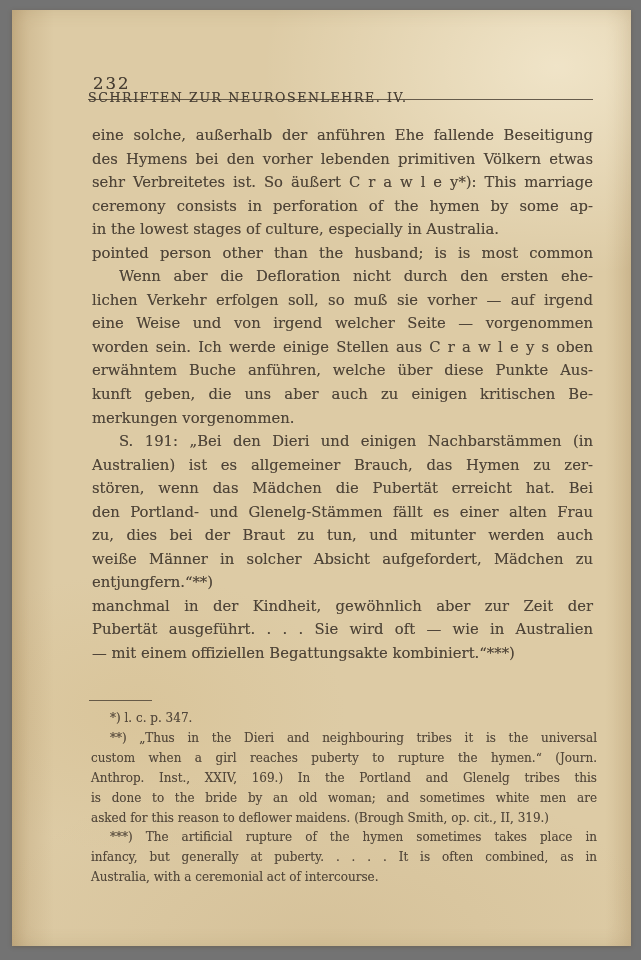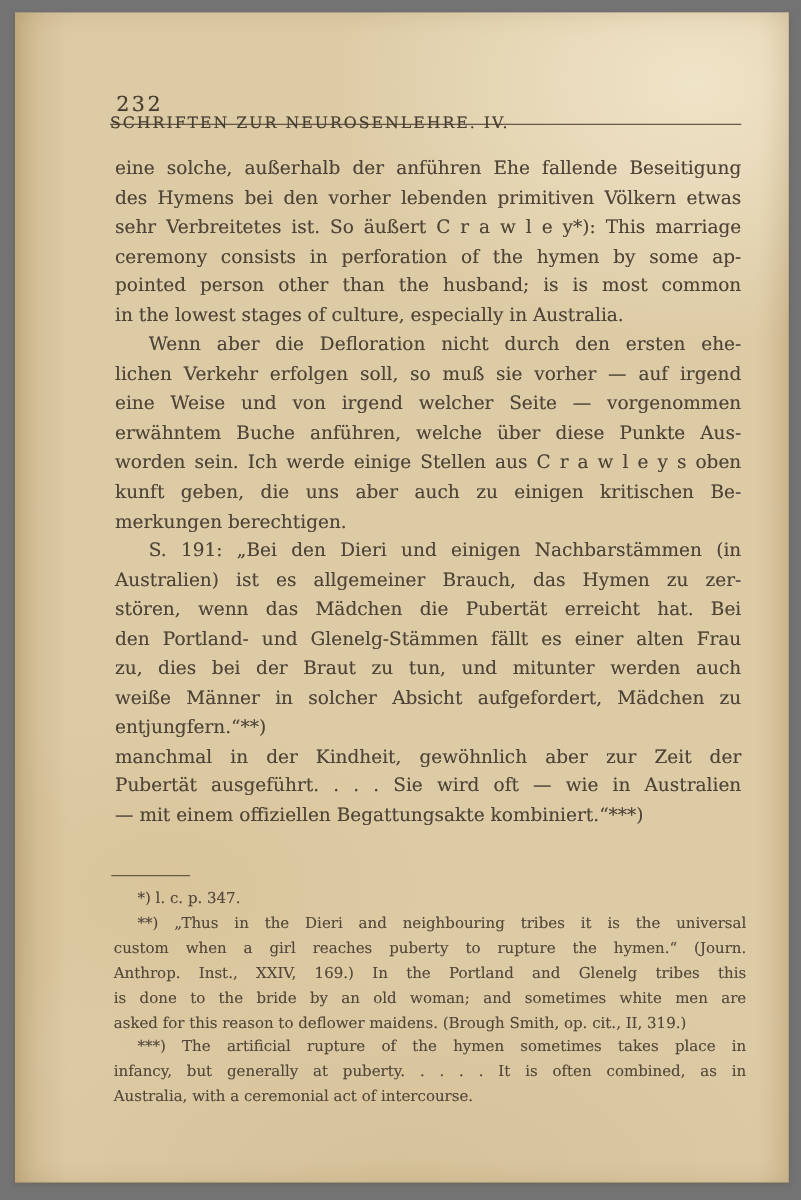--- a/index.html
+++ b/index.html
@@ -96,29 +96,29 @@
 
     <div class="running-title">SCHRIFTEN ZUR NEUROSENLEHRE. IV.</div>
 
     <div class="header-rule"></div>
 
     <div class="body-text" id="body-text">
         <div class="line">eine solche, außerhalb der anführen Ehe fallende Beseitigung</div>
         <div class="line">des Hymens bei den vorher lebenden primitiven Völkern etwas</div>
         <div class="line">sehr Verbreitetes ist. So äußert C r a w l e y*): This marriage</div>
         <div class="line">ceremony consists in perforation of the hymen by some ap-</div>
+        <div class="line last">in the lowest stages of culture, especially in Australia.</div>
         <div class="line">pointed person other than the husband; is is most common</div>
-        <div class="line last">in the lowest stages of culture, especially in Australia.</div>
         <div class="line indent">Wenn aber die Defloration nicht durch den ersten ehe-</div>
         <div class="line">lichen Verkehr erfolgen soll, so muß sie vorher — auf irgend</div>
         <div class="line">eine Weise und von irgend welcher Seite — vorgenommen</div>
+        <div class="line">worden sein. Ich werde einige Stellen aus C r a w l e y s oben</div>
         <div class="line">erwähntem Buche anführen, welche über diese Punkte Aus-</div>
-        <div class="line">worden sein. Ich werde einige Stellen aus C r a w l e y s oben</div>
         <div class="line">kunft geben, die uns aber auch zu einigen kritischen Be-</div>
-        <div class="line last">merkungen berechtigen.</div>
+        <div class="line last">merkungen vorgenommen.</div>
         <div class="line indent">S. 191: „Bei den Dieri und einigen Nachbarstämmen (in</div>
         <div class="line">Australien) ist es allgemeiner Brauch, das Hymen zu zer-</div>
         <div class="line">stören, wenn das Mädchen die Pubertät erreicht hat. Bei</div>
         <div class="line">den Portland- und Glenelg-Stämmen fällt es einer alten Frau</div>
         <div class="line">zu, dies bei der Braut zu tun, und mitunter werden auch</div>
         <div class="line">weiße Männer in solcher Absicht aufgefordert, Mädchen zu</div>
         <div class="line last">entjungfern.“**)</div>
         <div class="line">manchmal in der Kindheit, gewöhnlich aber zur Zeit der</div>
         <div class="line">Pubertät ausgeführt. . . . Sie wird oft — wie in Australien</div>
         <div class="line last">— mit einem offiziellen Begattungsakte kombiniert.“***)</div>

